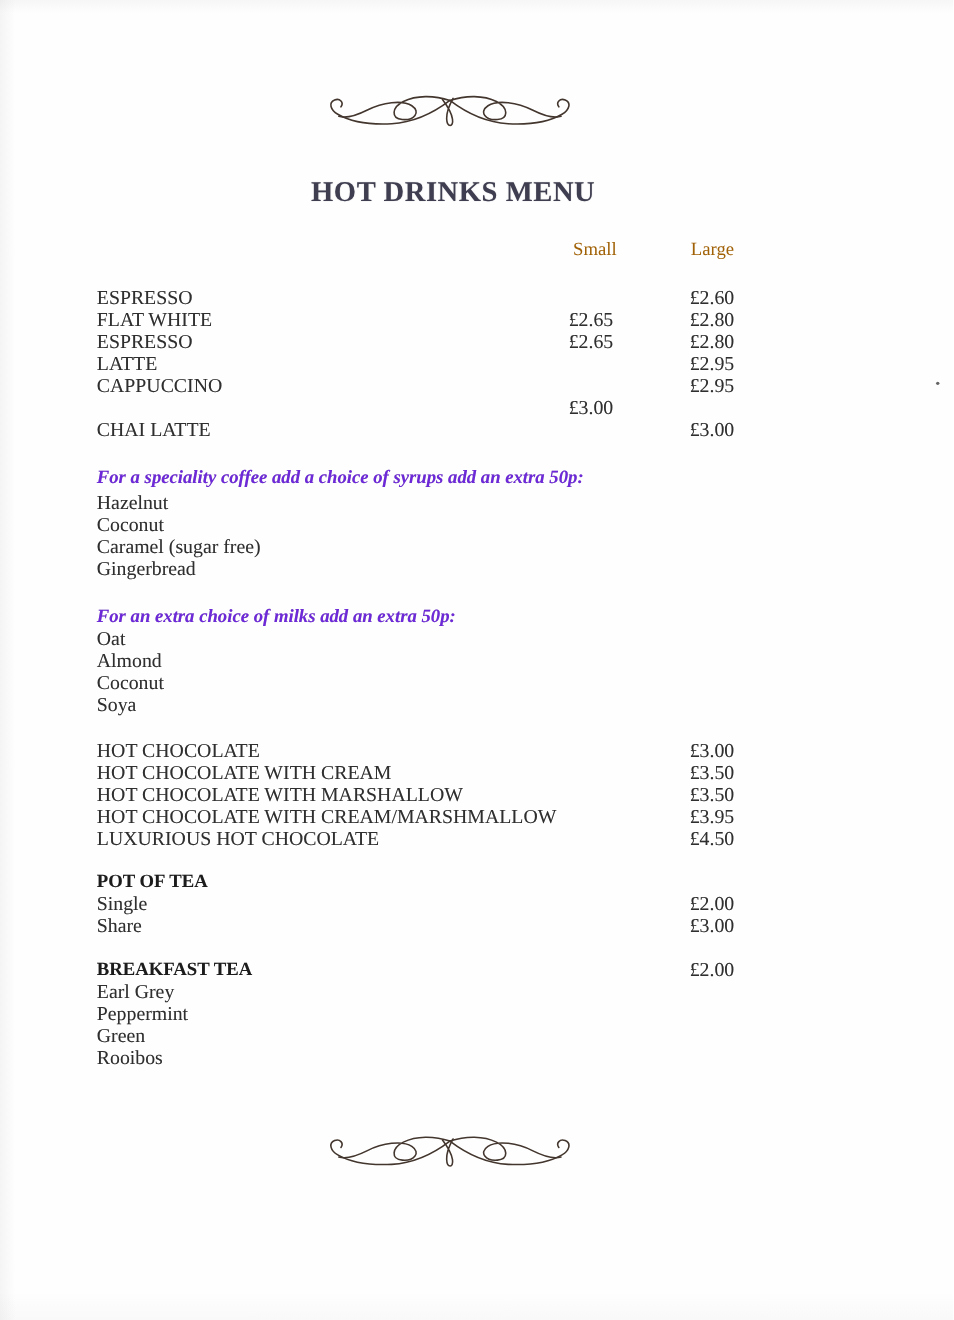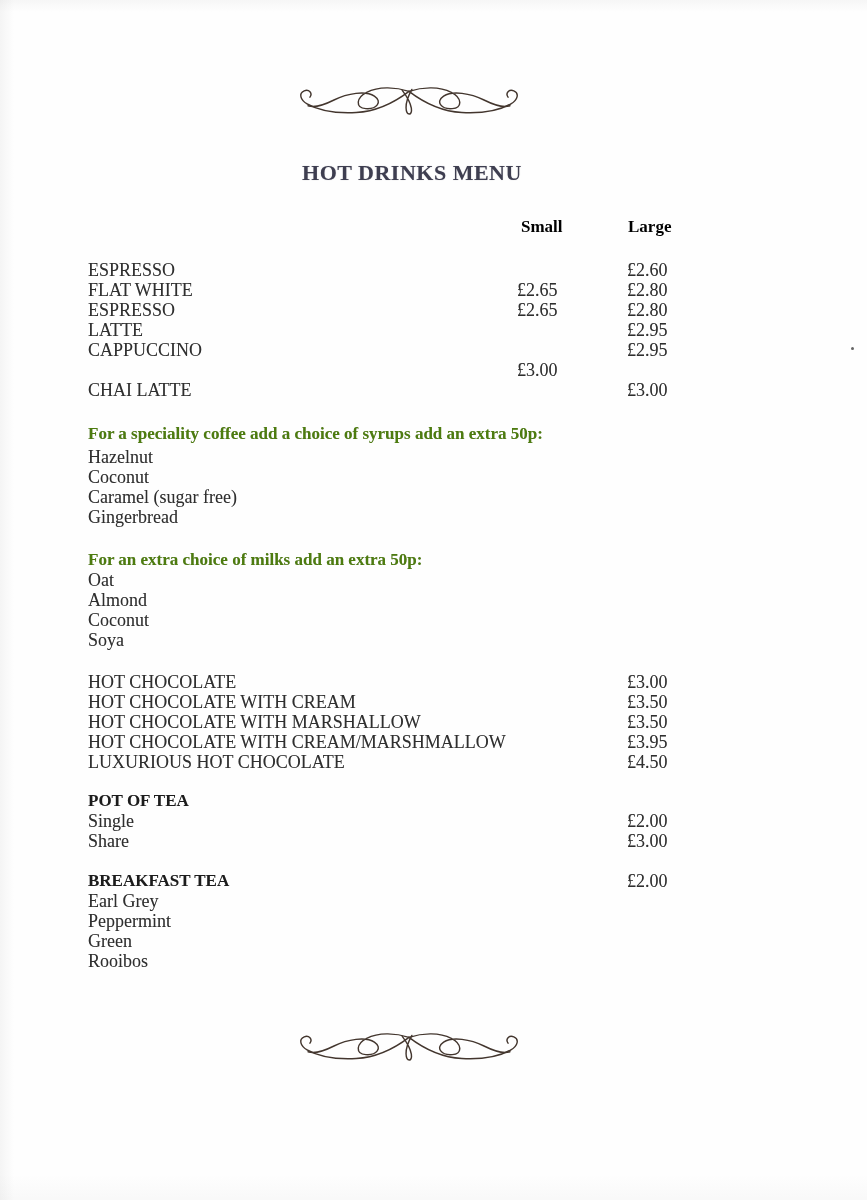--- a/index.html
+++ b/index.html
@@ -21,41 +21,41 @@
       linear-gradient(0deg, rgba(120,120,120,0.04), rgba(120,120,120,0) 26px);
   }
   .flourish{position:absolute;left:284px;width:250px;height:56px;}
   .flourish.top{top:72px;}
   .flourish.bottom{top:1018px;}
   .flourish svg{display:block;width:100%;height:100%;}
 
   .title{
     position:absolute;left:0;top:160px;width:824px;
     text-align:center;
-    font-size:22px;font-weight:bold;letter-spacing:0.5px;
+    font-size:26px;font-weight:bold;letter-spacing:0.5px;
     color:#3e3e50;
     text-shadow:0 0 1px rgba(62,62,80,0.35);
   }
   .col-head{
     position:absolute;top:217px;
-    font-size:17px;font-weight:bold;color:#000000;height:20px;line-height:20px;
+    font-size:17px;font-weight:normal;color:#a16207;height:20px;line-height:20px;
   }
   .col-head.small{left:521px;}
   .col-head.large{left:628px;}
 
   #menu-body{
     position:absolute;left:88px;top:260px;width:720px;
     color:#2f2f2f;font-size:18px;
     text-shadow:0 0 0.6px rgba(47,47,47,0.3);
   }
   .row{display:grid;grid-template-columns:429px 110px 1fr;height:20px;line-height:20px;}
   .cell{white-space:nowrap;overflow:visible;}
   .plain-item{height:20px;line-height:20px;}
   .sec-heading{
-    font-weight:bold;color:#4d7c0f;font-size:17px;height:20px;line-height:20px;
+    font-weight:bold;color:#6d28d9;font-size:17px;height:20px;line-height:20px;font-style:italic;
   }
   .sec-heading-row{font-weight:bold;color:#1c1c1c;}
   .sec-heading-row .cell.name{font-size:17px;}
   .syrups-block{margin-top:24px;}
   .syrups-block .sec-heading{margin-bottom:3px;}
   .milks-block{margin-top:23px;}
   .chocolate-block{margin-top:22px;}
   .pot-block{margin-top:19px;}
   .breakfast-block{margin-top:20px;}
 

